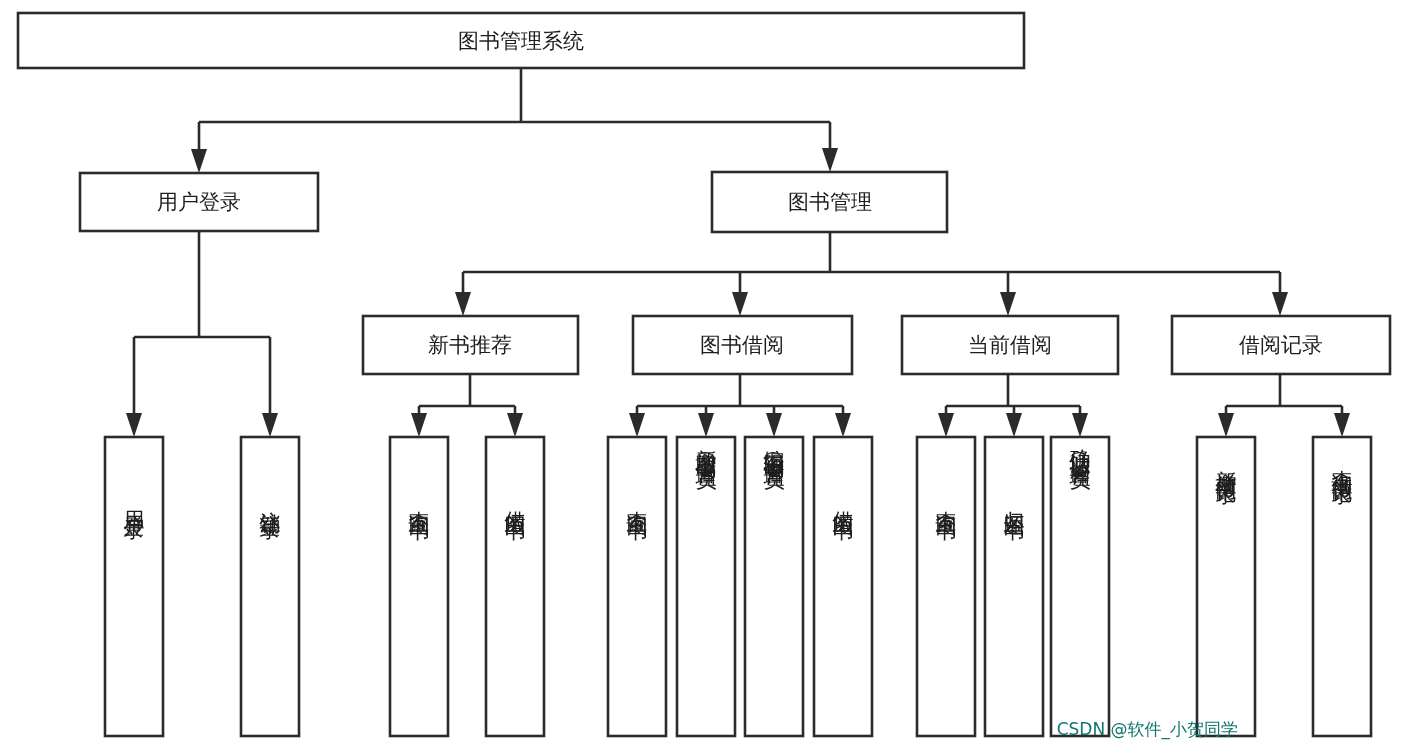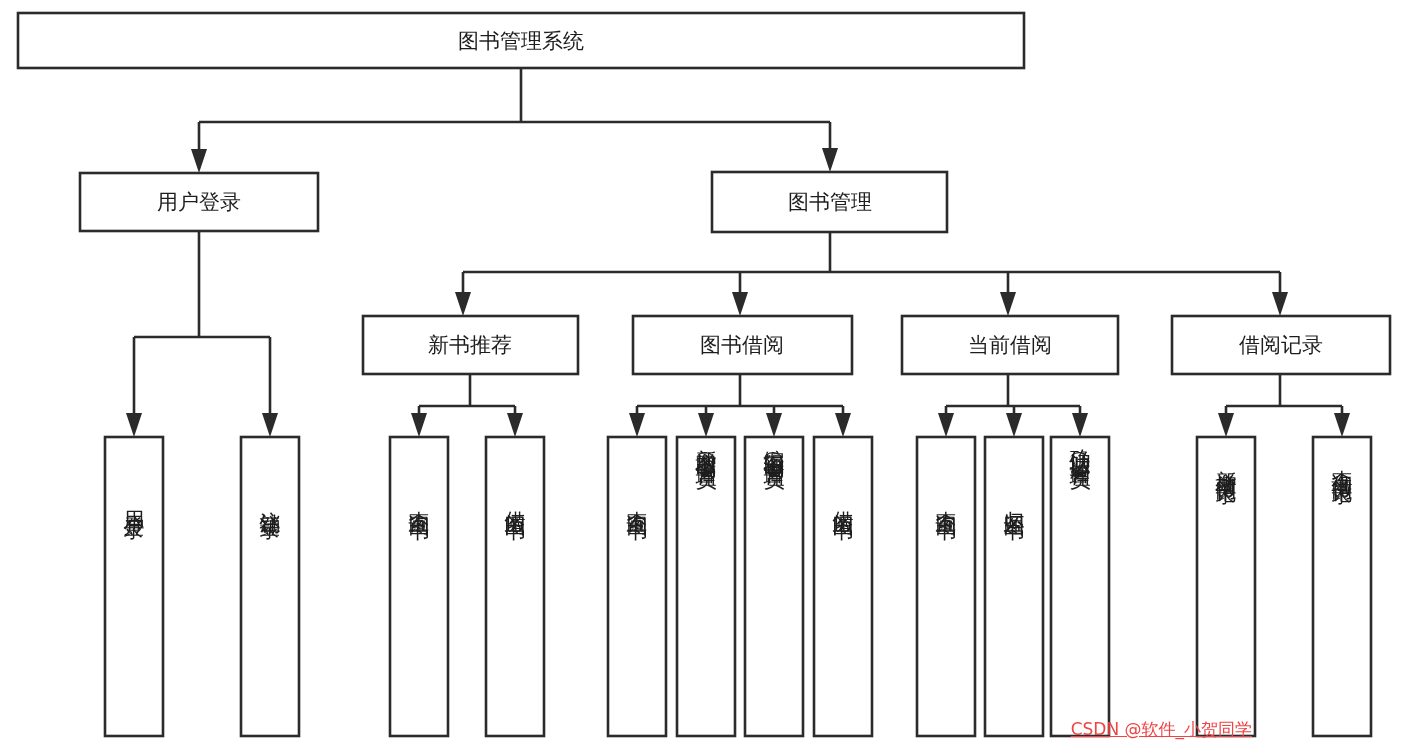--- a/index.html
+++ b/index.html
@@ -54,29 +54,28 @@
     fill: #1d1d1d;
     font-size: 21px;
     writing-mode: vertical-rl;
     text-orientation: upright;
     glyph-orientation-vertical: 0deg;
     text-anchor: middle;
     letter-spacing: 3px;
   }
   .watermark-text {
     position: absolute;
-    right: 9px;
+    right: 23px;
     bottom: 6px;
     font-family: "DejaVu Sans", "Liberation Sans", sans-serif;
     font-size: 17px;
-    color: #ef4444;
+    color: #0f766e;
     white-space: nowrap;
     user-select: none;
     pointer-events: none;
-    text-decoration: underline;
   }
 </style>
 </head>
 <body>
 
 <div id="diagram-root">
 
   <svg id="tree-svg" viewBox="0 0 1405 747" xmlns="http://www.w3.org/2000/svg">
 
     <g>

